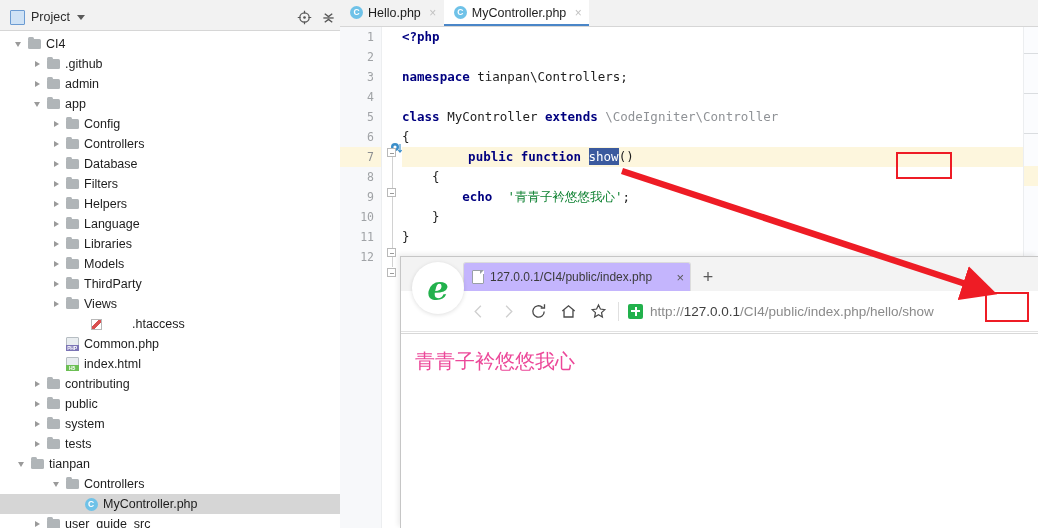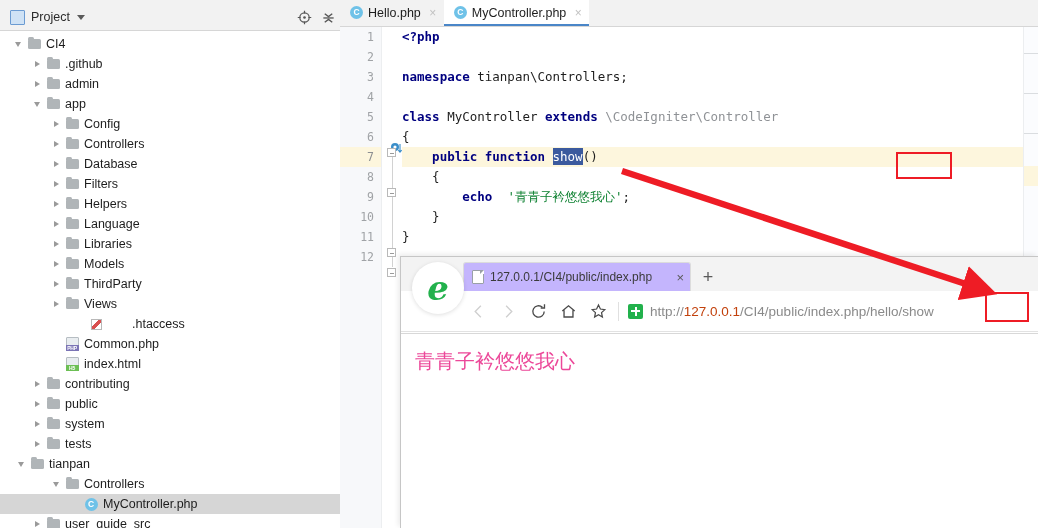--- a/index.html
+++ b/index.html
@@ -129,21 +129,21 @@
   }
   .fold-box:before{content:"";position:absolute;left:1.5px;top:3.5px;width:4px;height:1px;background:#9a9a9a;}
   .fold-line{position:absolute;left:9.5px;width:1px;background:#d2d2d2;}
   .run-mark{position:absolute;left:8px;font-size:10px;color:#3b8ec9;}
 
   #code{
     position:absolute;left:62px;top:0;right:15px;bottom:0;overflow:hidden;
     font-family:"DejaVu Sans Mono","Liberation Mono",monospace;font-size:12.5px;
   }
   .cl{height:20px;line-height:20px;white-space:pre;color:#1d1d1d;}
-  .cl.cur{background:#fdf6dd;}
+  .cl.cur{background:#fdf6dd;padding-left:36px;}
   .kw{color:#000080;font-weight:bold;}
   .ns{color:#1d1d1d;}
   .cls{color:#8f9296;}
   .str{color:#0a7f2e;}
   .punc{color:#1d1d1d;}
   .sel-show{background:#3b5a9e;color:#ffffff;padding:1px 0;}
 
   #code-scroll{
     position:absolute;right:0;top:0;width:15px;bottom:0;background:#fbfcfe;
     border-left:1px solid #eceef0;box-sizing:border-box;
@@ -199,21 +199,21 @@
   #shield{
     width:15px;height:15px;background:#22b14c;border-radius:2px;position:relative;flex:none;margin-right:7px;
   }
   #shield:before,#shield:after{content:"";position:absolute;background:#fff;}
   #shield:before{left:6.5px;top:3px;width:2px;height:9px;}
   #shield:after{left:3px;top:6.5px;width:9px;height:2px;}
   #url{
     font-size:13.5px;color:#8a8a8a;white-space:nowrap;
     font-family:"Liberation Sans","DejaVu Sans",sans-serif;
   }
-  #url .host{color:#c2410c;}
+  #url .host{color:#404040;}
   #url .seg-show{color:#8a8a8a;}
   #br-content{
     position:absolute;left:0;right:0;top:76px;bottom:0;background:#ffffff;
     border-top:1px solid #d8d8d8;
   }
   #br-text{
     padding:14px 0 0 14px;font-size:20px;color:#ec4899;
     font-family:"DejaVu Sans","Liberation Sans",sans-serif;
   }
 

